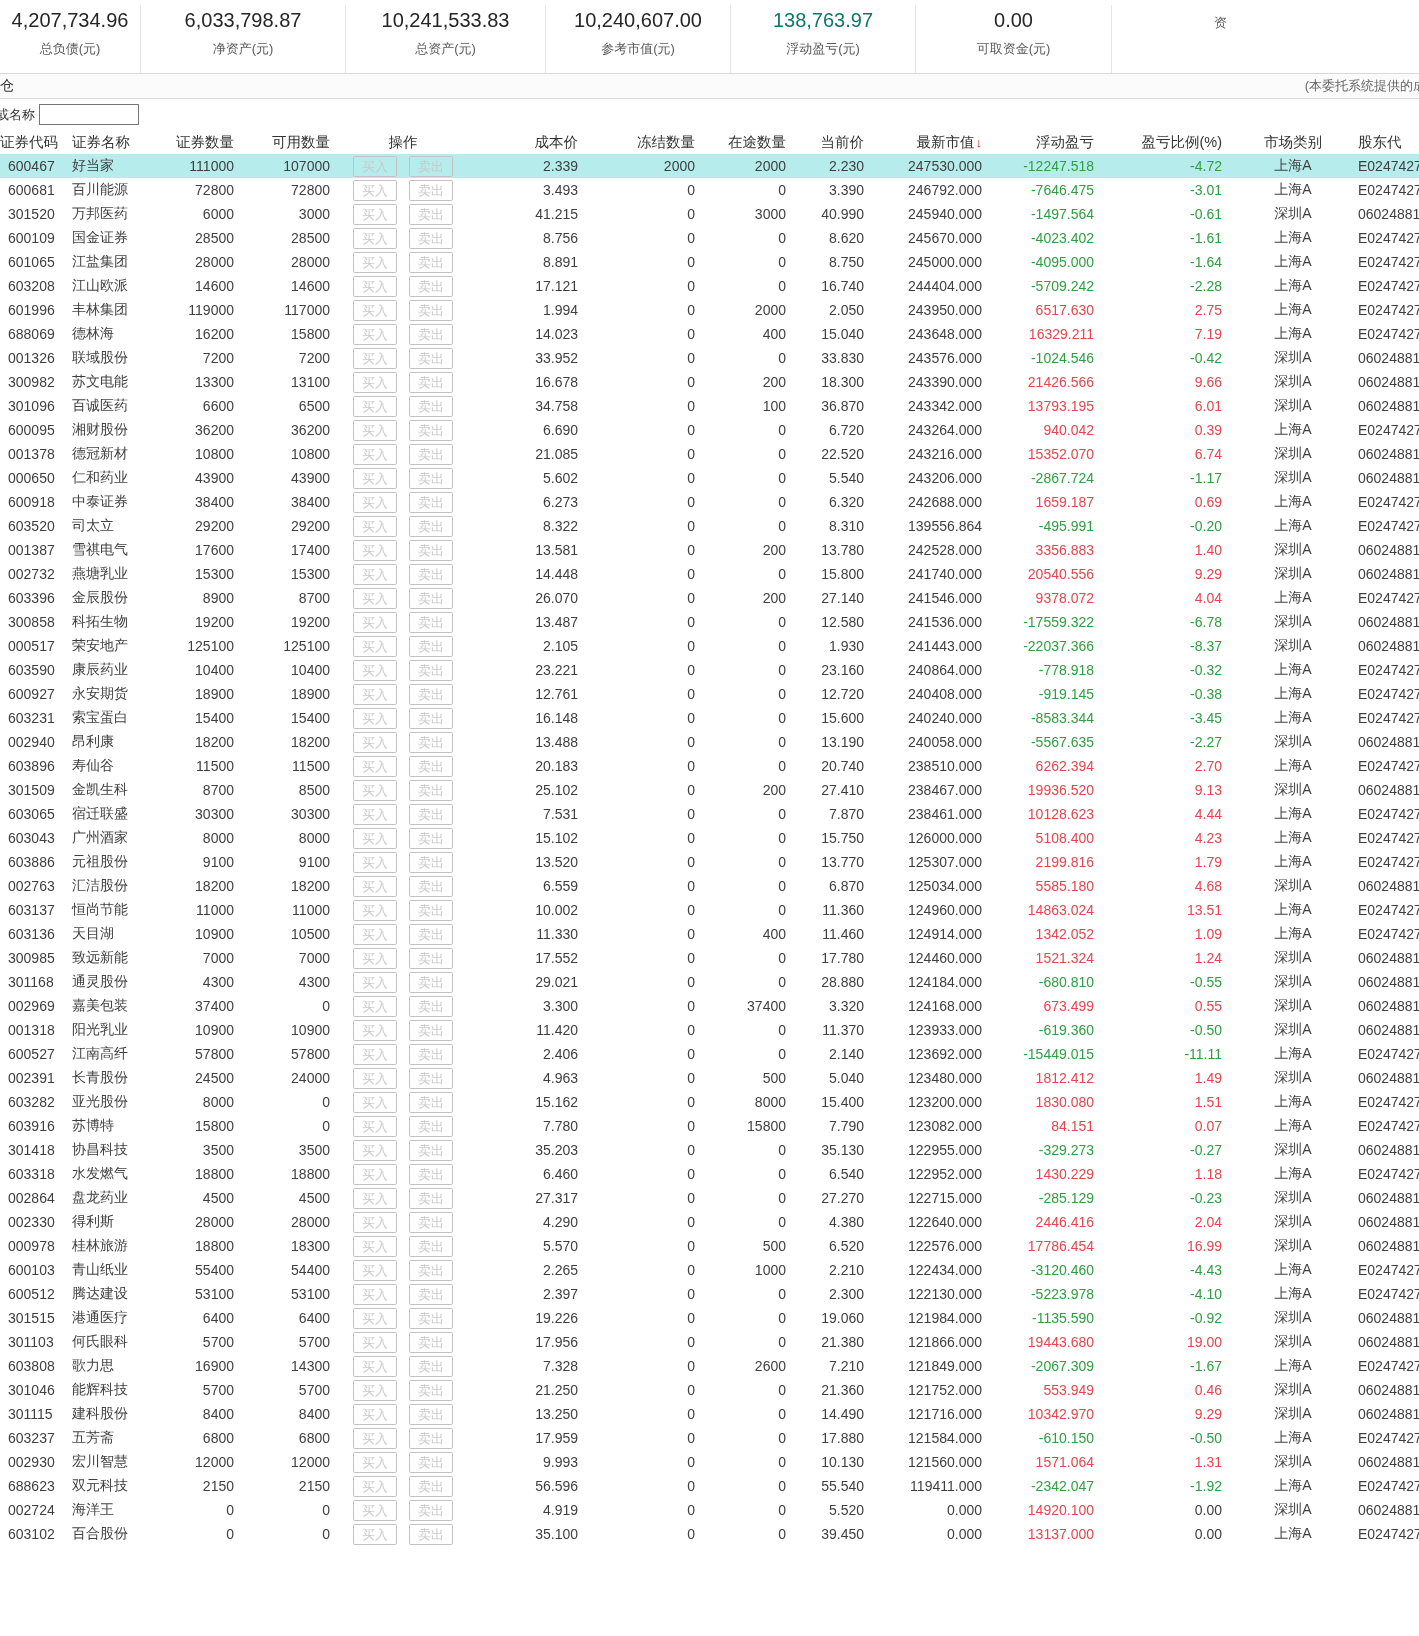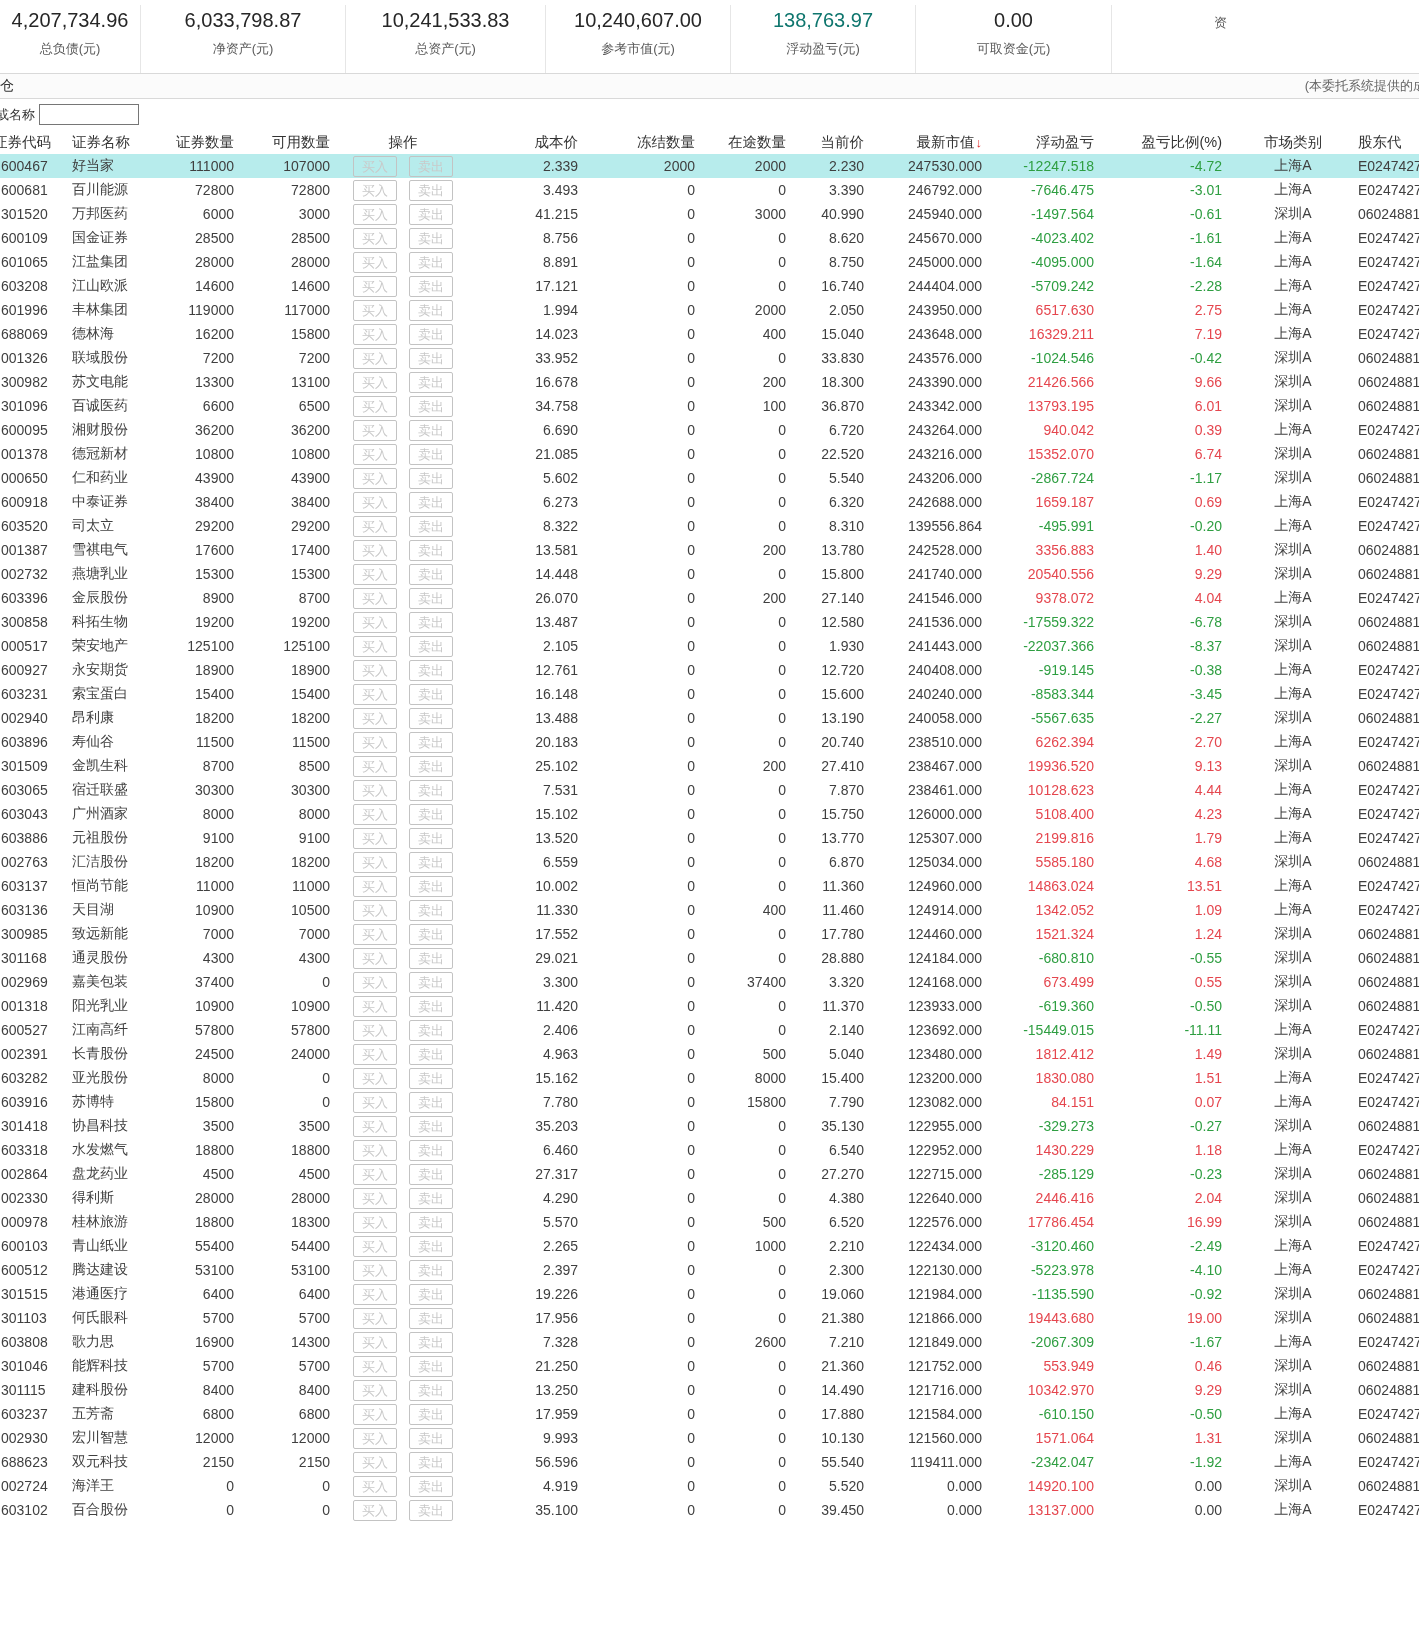--- a/index.html
+++ b/index.html
@@ -27,21 +27,21 @@
   .filter-label { font-size:13px; color:#333; margin-right:4px; white-space:nowrap; }
   .filter-input { width:100px; height:21px; border:1px solid #767676; background:#fff; font-size:13px; padding:0 3px; outline:none; }
 
   
   table { border-collapse:collapse; table-layout:fixed; width:1419px; }
   th, td { font-weight:normal; white-space:nowrap; overflow:hidden; padding:0; }
   thead th { height:24px; font-size:14.5px; color:#333; }
   tbody td { height:24px; font-size:14px; color:#3f3f3f; }
   .num { text-align:right; padding-right:6px; }
   .ctr { text-align:center; }
-  .c-code { text-align:left; padding-left:1px; }
+  .c-code { text-align:left; padding-left:8px; }
   .c-name { text-align:left; padding-left:6px; }
   .c-holder { text-align:left; overflow:visible; }
   th.c-code span.hdr-shift { display:inline-block; margin-left:-8px; }
   tr.selected td { background:#b7ecec; }
   .c-op { text-align:center; }
   .mini-btn { display:inline-block; width:44px; height:21px; line-height:19px; margin:0 4px;
               border:1px solid #c3c3c3; border-radius:2px; background:transparent;
               color:#c9c9c9; font-size:13px; font-family:inherit; text-align:center; padding:0; }
   .pos { color:#e5464e; }
   .neg { color:#2e9e41; }
@@ -523,20 +523,39 @@
       <td class="num">0</td>
       <td class="num">0</td>
       <td class="num">1.930</td>
       <td class="num">241443.000</td>
       <td class="num neg">-22037.366</td>
       <td class="num neg">-8.37</td>
       <td class="ctr">深圳A</td>
       <td class="c-holder">06024881</td>
     </tr>
         <tr>
+      <td class="c-code">603590</td>
+      <td class="c-name">康辰药业</td>
+      <td class="num">10400</td>
+      <td class="num">10400</td>
+      <td class="c-op">
+        <button class="mini-btn">买入</button>
+        <button class="mini-btn">卖出</button>
+      </td>
+      <td class="num">23.221</td>
+      <td class="num">0</td>
+      <td class="num">0</td>
+      <td class="num">23.160</td>
+      <td class="num">240864.000</td>
+      <td class="num neg">-778.918</td>
+      <td class="num neg">-0.32</td>
+      <td class="ctr">上海A</td>
+      <td class="c-holder">E0247427</td>
+    </tr>
+        <tr>
       <td class="c-code">600927</td>
       <td class="c-name">永安期货</td>
       <td class="num">18900</td>
       <td class="num">18900</td>
       <td class="c-op">
         <button class="mini-btn">买入</button>
         <button class="mini-btn">卖出</button>
       </td>
       <td class="num">12.761</td>
       <td class="num">0</td>
@@ -993,21 +1012,21 @@
       <td class="c-op">
         <button class="mini-btn">买入</button>
         <button class="mini-btn">卖出</button>
       </td>
       <td class="num">2.265</td>
       <td class="num">0</td>
       <td class="num">1000</td>
       <td class="num">2.210</td>
       <td class="num">122434.000</td>
       <td class="num neg">-3120.460</td>
-      <td class="num neg">-2.49</td>
+      <td class="num neg">-4.43</td>
       <td class="ctr">上海A</td>
       <td class="c-holder">E0247427</td>
     </tr>
         <tr>
       <td class="c-code">600512</td>
       <td class="c-name">腾达建设</td>
       <td class="num">53100</td>
       <td class="num">53100</td>
       <td class="c-op">
         <button class="mini-btn">买入</button>

